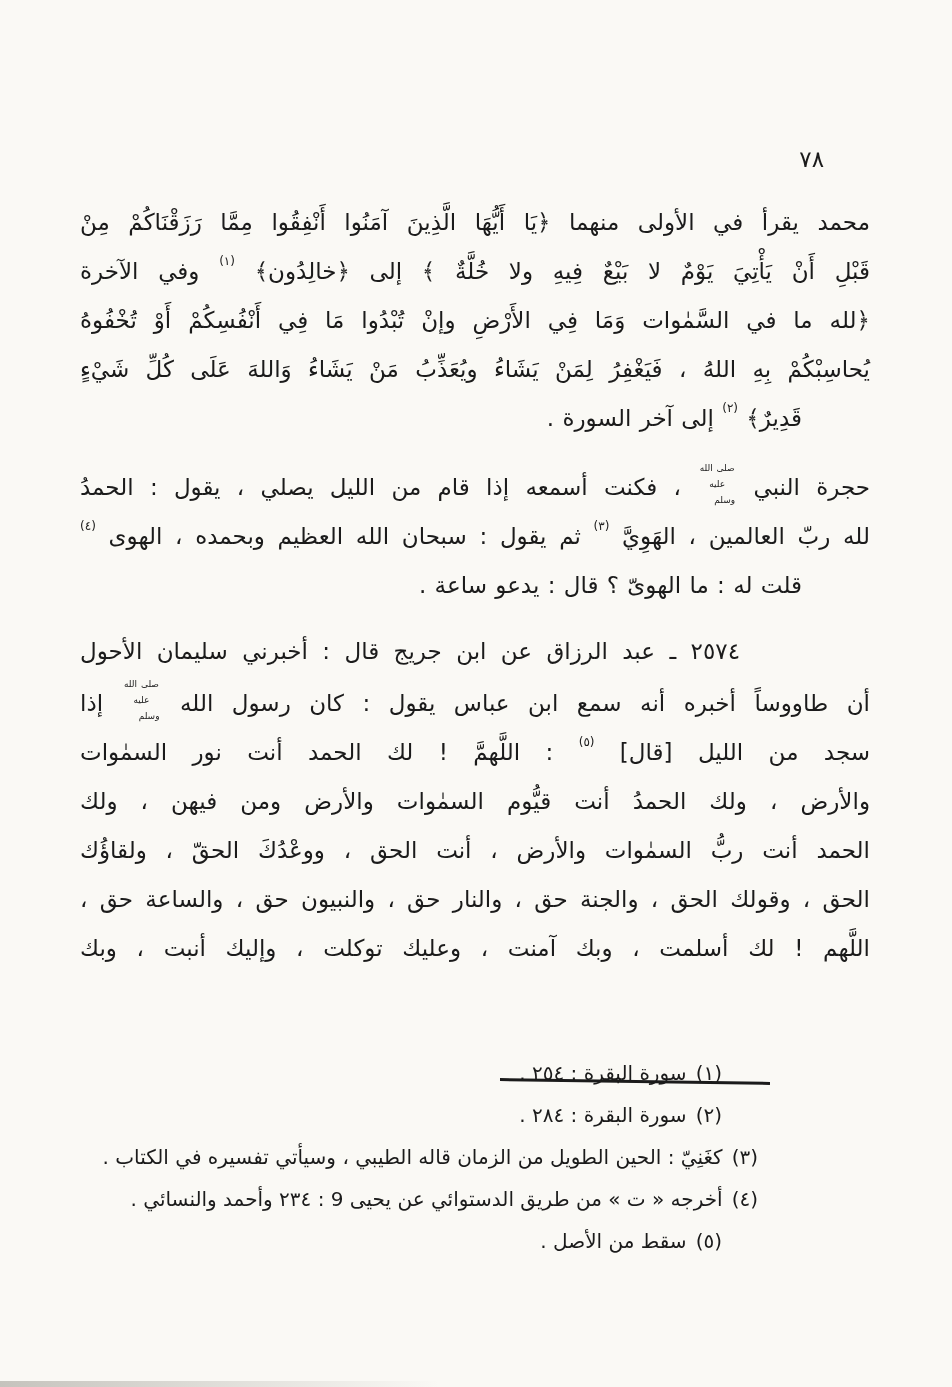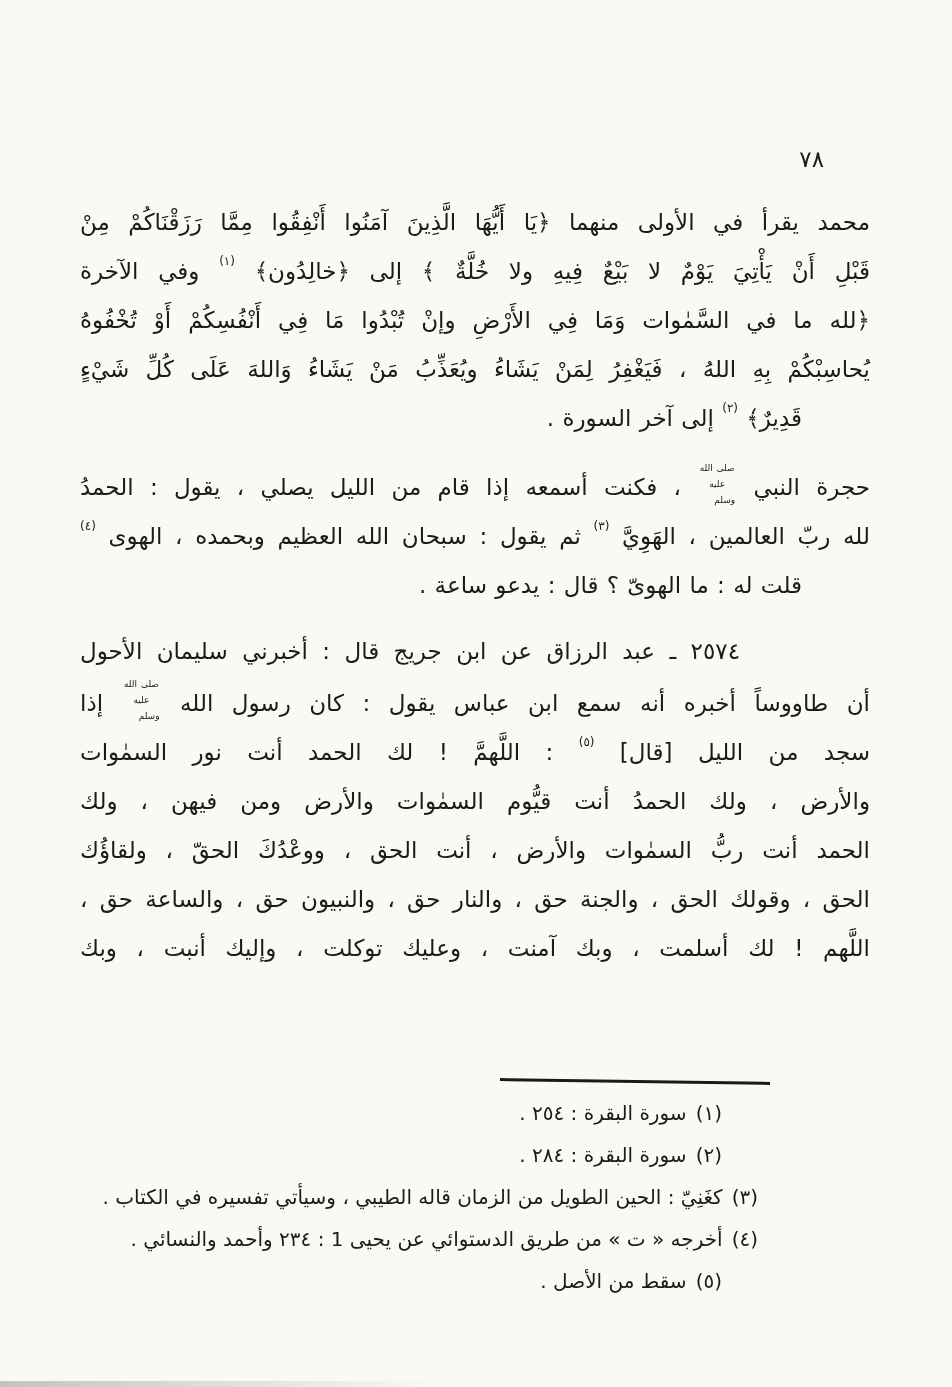--- a/index.html
+++ b/index.html
@@ -49,21 +49,21 @@
     vertical-align:-8px;
     margin:0 2px;
   }
   .footnote-separator{
     position:absolute;top:1080px;left:500px;
     width:270px;height:3px;
     background:var(--ink,#1b1b1b);
     transform:rotate(0.8deg);
   }
   .footnotes{
-    position:absolute;top:1092px;right:82px;left:80px;
+    position:absolute;top:1052px;right:82px;left:80px;
     direction:rtl;
     font-size:20px;
   }
   .fnline{
     line-height:42px;
     min-height:42px;
     text-align:right;
     white-space:nowrap;
   }
   .fnline.a{padding-right:148px;}
@@ -102,17 +102,17 @@
         <div class="line full">الحمد أنت ربُّ السمٰوات والأرض ، أنت الحق ، ووعْدُكَ الحقّ ، ولقاؤُك</div>
         <div class="line full">الحق ، وقولك الحق ، والجنة حق ، والنار حق ، والنبيون حق ، والساعة حق ،</div>
         <div class="line full">اللَّهم ! لك أسلمت ، وبك آمنت ، وعليك توكلت ، وإليك أنبت ، وبك</div>
       </div>
     </div>
   <div class="footnote-separator"></div>
   <div class="footnotes">
       <div class="fnline a"><span class="fn-marker">(١)</span><span>سورة البقرة : ٢٥٤ .</span></div>
       <div class="fnline a"><span class="fn-marker">(٢)</span><span>سورة البقرة : ٢٨٤ .</span></div>
       <div class="fnline b"><span class="fn-marker">(٣)</span><span>كغَنِيّ : الحين الطويل من الزمان قاله الطيبي ، وسيأتي تفسيره في الكتاب .</span></div>
-      <div class="fnline b"><span class="fn-marker">(٤)</span><span>أخرجه « ت » من طريق الدستوائي عن يحيى 1 : ٢٣٤ وأحمد والنسائي .</span></div>
+      <div class="fnline b"><span class="fn-marker">(٤)</span><span>أخرجه « ت » من طريق الدستوائي عن يحيى 9 : ٢٣٤ وأحمد والنسائي .</span></div>
       <div class="fnline a"><span class="fn-marker">(٥)</span><span>سقط من الأصل .</span></div>
     </div>
   <div class="scan-edge"></div>
 </div>
 
 </body></html>

